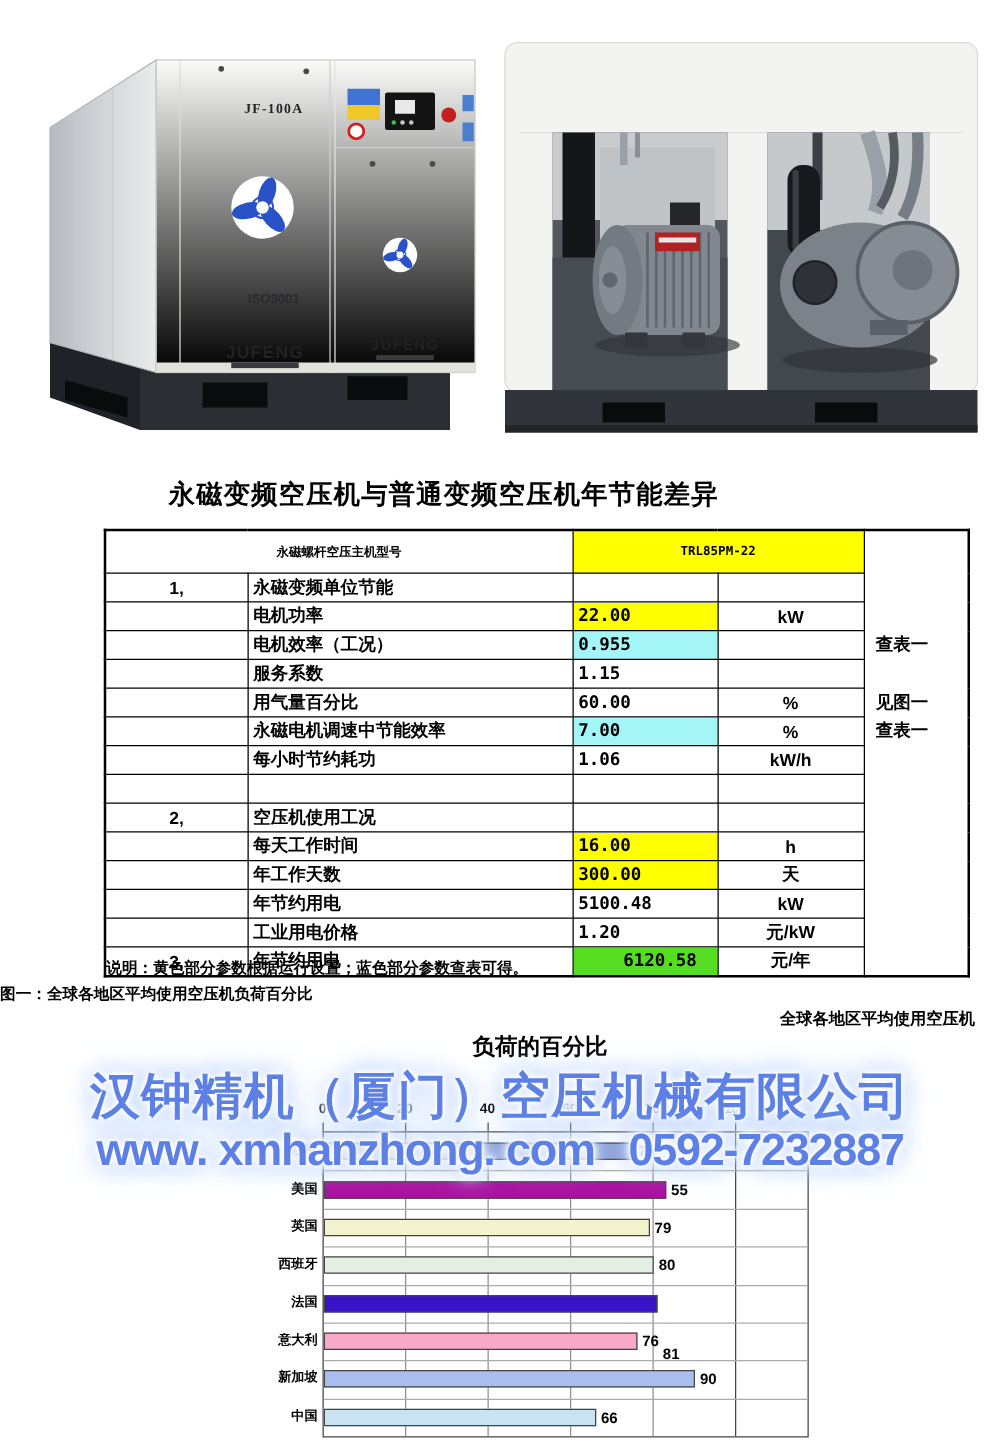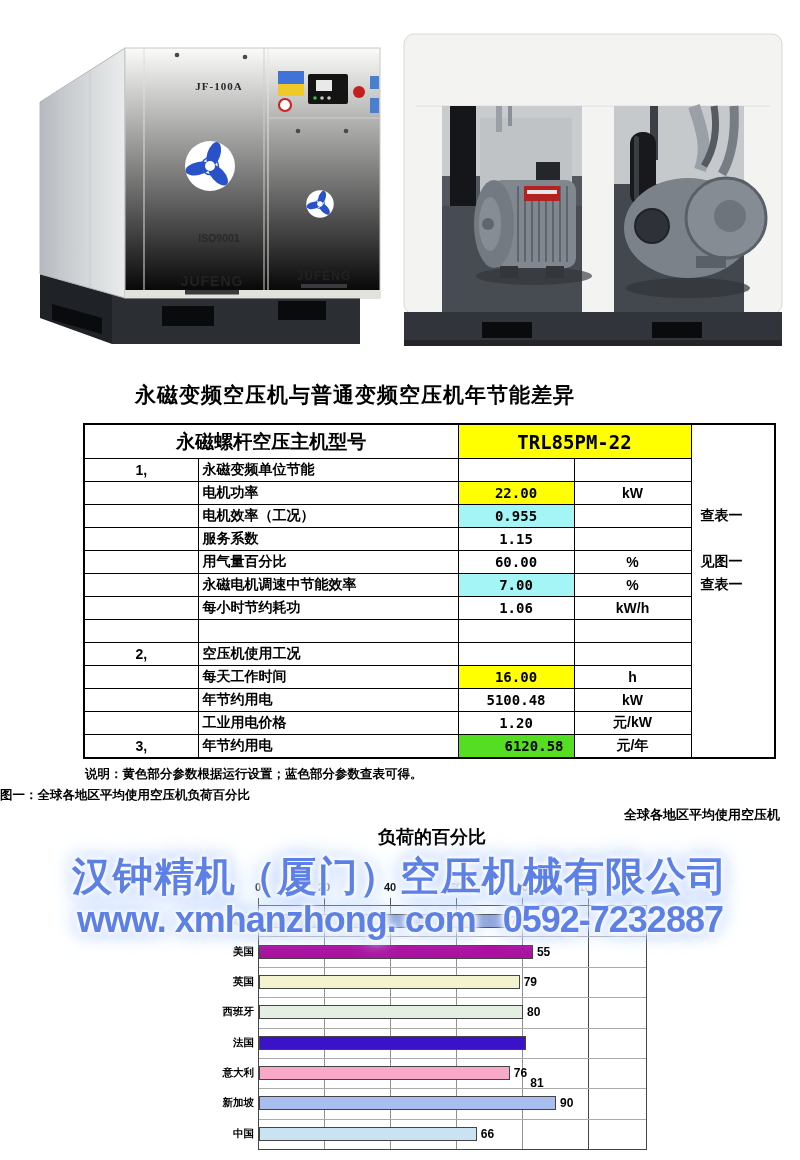--- a/index.html
+++ b/index.html
@@ -9,24 +9,24 @@
   
   #photo-left{left:12px;top:8px;width:372px;height:348px;}
   #photo-right{left:396px;top:10px;width:392px;height:350px;}
   
   #main-title{left:0;top:381px;width:710px;text-align:center;
               font-family:"Liberation Serif",serif;font-weight:bold;font-size:21px;letter-spacing:1px;}
   
   #spec-table{position:absolute;left:83px;top:423px;border-collapse:collapse;table-layout:fixed;}
   #spec-table td,#spec-table th{border:1px solid #000;padding:0 4px;overflow:hidden;white-space:nowrap;}
   #spec-table{border:2px solid #000;}
-  #spec-table th{height:33px;font-size:19px;font-weight:bold;text-align:center;}
+  #spec-table th{height:33px;font-size:10px;font-weight:bold;text-align:center;}
   #spec-table td{height:22px;font-size:14px;font-weight:bold;}
   .c-num{text-align:center;}
-  .c-val{font-family:"DejaVu Sans Mono",monospace;font-size:13.5px;text-align:center;}
+  .c-val{font-family:"DejaVu Sans Mono",monospace;font-size:13.5px;}
   .c-unit{text-align:center;}
   .c-note{border:none !important;font-size:13px;font-weight:bold;padding-left:9px !important;background:#fff;}
   .model-cell{font-family:"DejaVu Sans Mono",monospace;text-align:center;}
   
   #notes-line{left:85px;top:766px;font-size:12.5px;font-weight:bold;}
   #figure-caption{left:0;top:787px;width:780px;text-align:left;font-size:12.5px;font-weight:bold;}
   #chart-title-1{left:0;top:806px;width:780px;text-align:right;font-size:13px;font-weight:bold;}
   #chart-title-2{left:0;top:825px;width:780px;text-align:center;font-size:18px;font-weight:bold;margin-left:42px;}
   
   #chart{left:0;top:875px;width:800px;height:285px;}
@@ -268,20 +268,27 @@
         <td class="">空压机使用工况</td>
         <td class="c-val"></td>
         <td class="c-unit"></td>
         <td class="c-note"></td>
       </tr>
       <tr>
         <td class="c-num"></td>
         <td class="">每天工作时间</td>
         <td class="c-val" style="background: rgb(255, 255, 0);">16.00</td>
         <td class="c-unit">h</td>
+        <td class="c-note"></td>
+      </tr>
+      <tr>
+        <td class="c-num"></td>
+        <td class="">年工作天数</td>
+        <td class="c-val" style="background: rgb(255, 255, 0);">300.00</td>
+        <td class="c-unit">天</td>
         <td class="c-note"></td>
       </tr>
       <tr>
         <td class="c-num"></td>
         <td class="">年节约用电</td>
         <td class="c-val">5100.48</td>
         <td class="c-unit">kW</td>
         <td class="c-note"></td>
       </tr>
       <tr>

